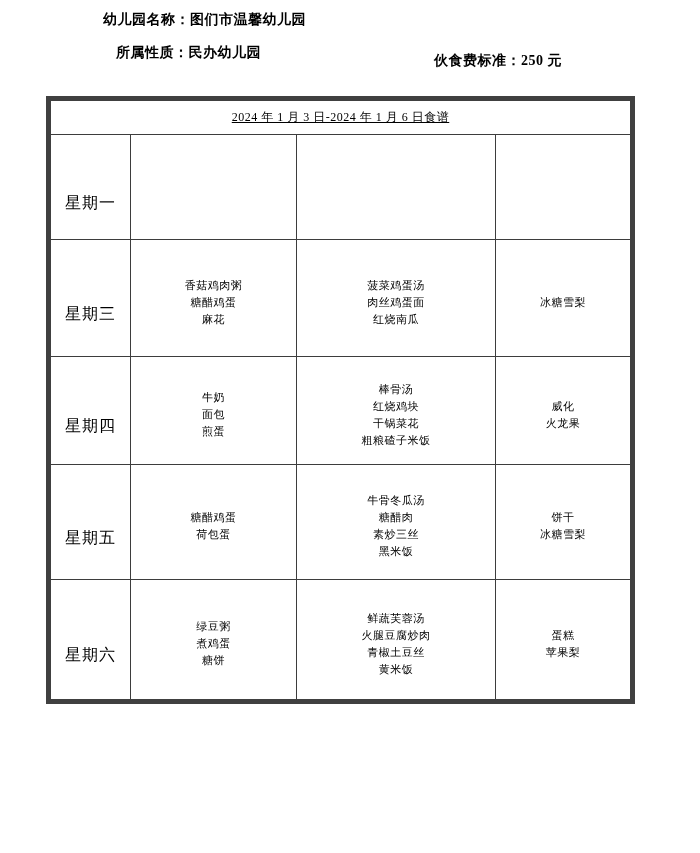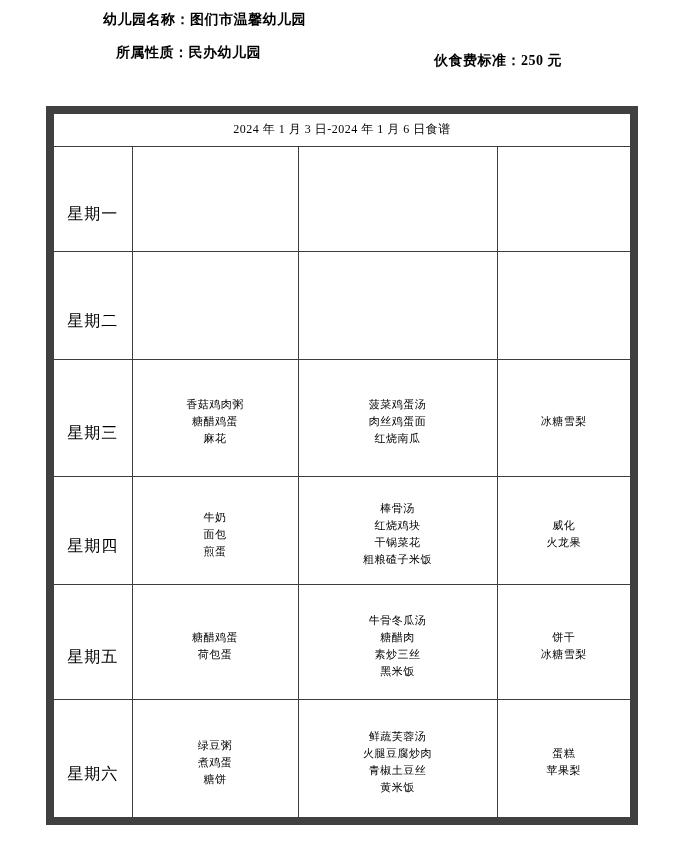--- a/index.html
+++ b/index.html
@@ -17,25 +17,26 @@
     font-size: 14px;
     white-space: nowrap;
     letter-spacing: 0.5px;
   }
   #hdr-line1 { left: 103px; top: 11px; }
   #hdr-line2-left { left: 116px; top: 44px; }
   #hdr-line2-right { left: 434px; top: 44px; margin-top: 8px; }
 
   table.menu-table {
     position: absolute;
-    left: 46px; top: 106px;
+    left: 46px; top: 96px;
     width: 584px;
     border-collapse: collapse;
     table-layout: fixed;
-    border: 8px solid #404040;
+    border: 5px solid #404040;
+    text-decoration: underline;
   }
   table.menu-table td {
     border: 1px solid #3d3d3d;
     text-align: center;
     vertical-align: middle;
     padding: 0;
     font-size: 12px;
     overflow: hidden;
   }
   .title-cell { font-size: 13px; letter-spacing: 0.5px; }
@@ -82,34 +83,20 @@
         <span class="menu-block"></span>
       </td>
       <td>
         <span class="menu-block"></span>
       </td>
       <td>
         <span class="menu-block"></span>
       </td>
     </tr>
 
-    <tr style="height:108px">
-      <td>
-        <span class="day-label">星期二</span>
-      </td>
-      <td>
-        <span class="menu-block"></span>
-      </td>
-      <td>
-        <span class="menu-block"></span>
-      </td>
-      <td>
-        <span class="menu-block"></span>
-      </td>
-    </tr>
 
     <tr style="height:117px">
       <td>
         <span class="day-label">星期三</span>
       </td>
       <td>
         <span class="menu-block">香菇鸡肉粥
 糖醋鸡蛋
 麻花</span>
       </td>

